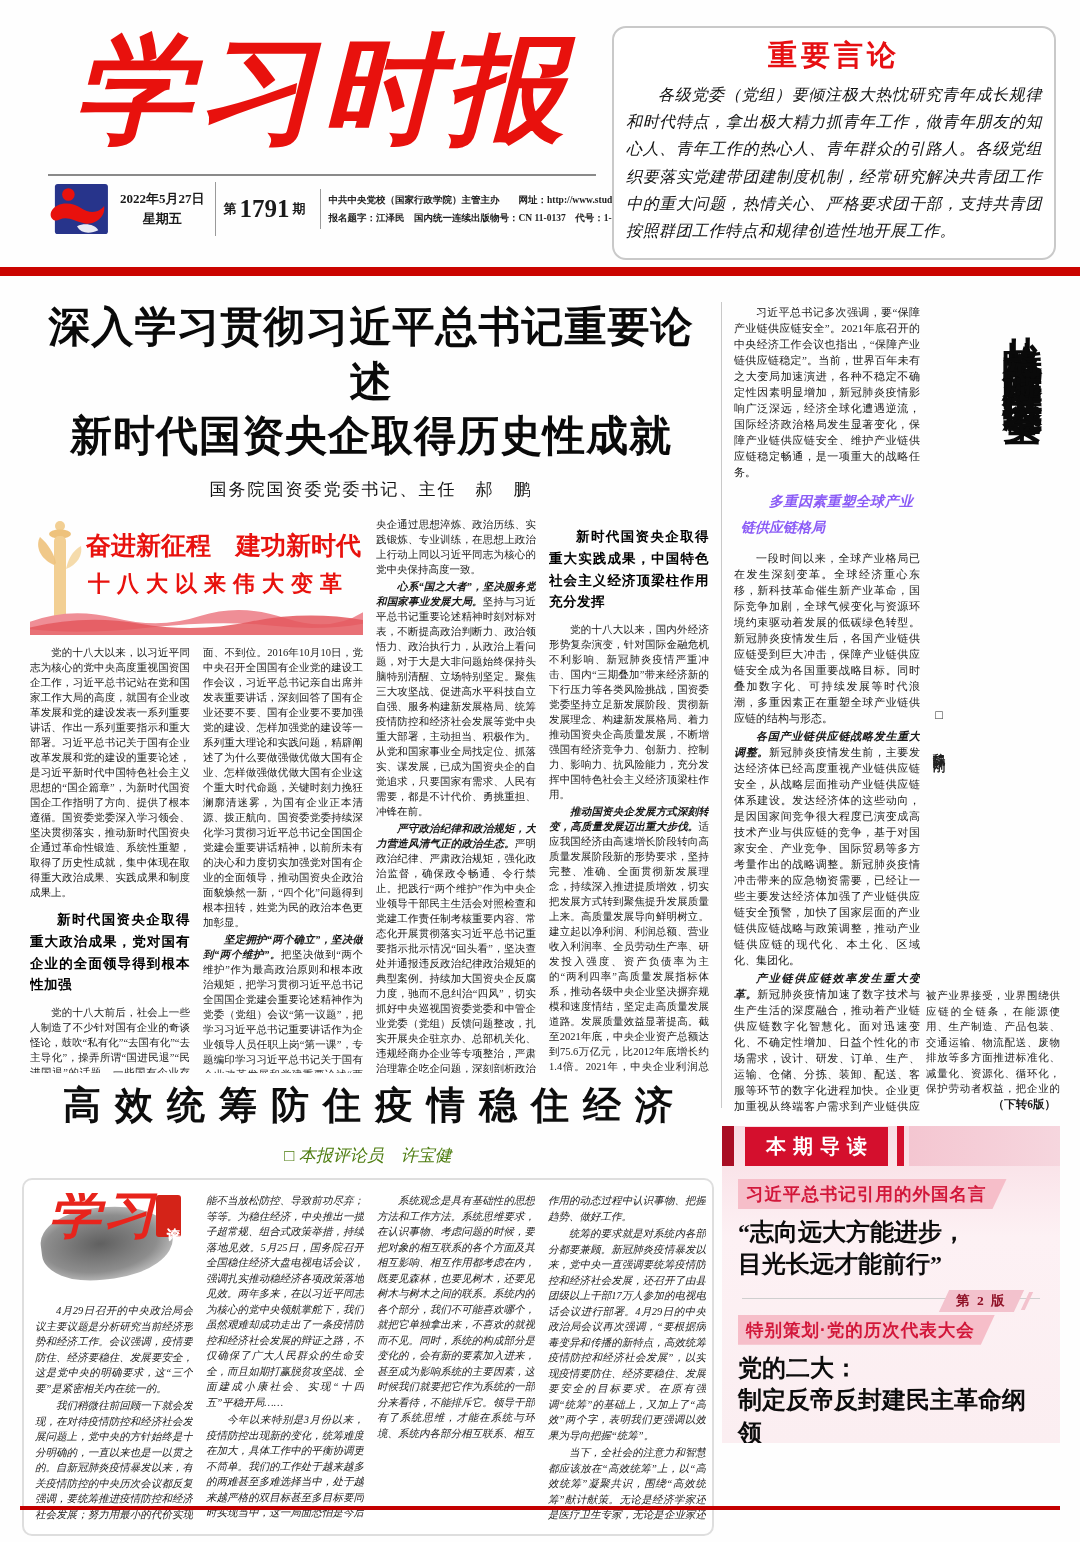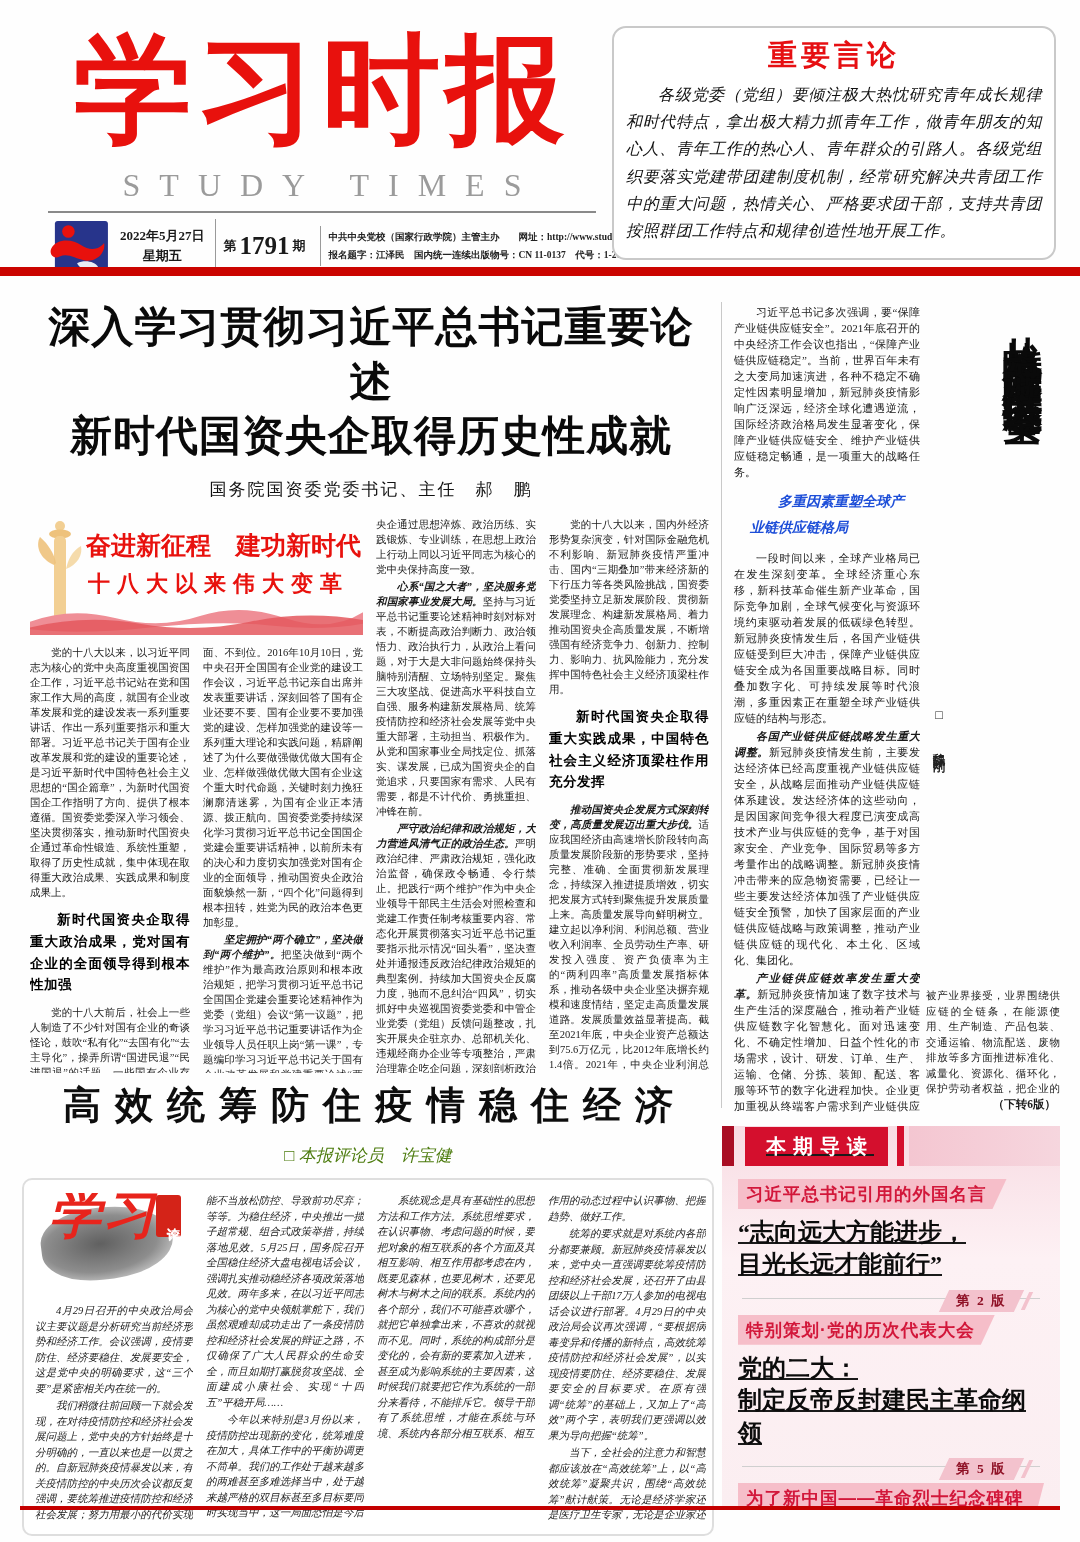--- a/index.html
+++ b/index.html
@@ -3,21 +3,21 @@
 <meta charset="utf-8">
 <style>
   * { margin:0; padding:0; box-sizing:border-box; }
   html,body { background:#ffffff; }
   .page { position:relative; width:1080px; height:1542px; margin:0 auto; background:#fefefe;
           font-family:"Liberation Serif", serif; color:#1a1a1a; overflow:hidden; }
 
   
   .masthead { position:absolute; left:48px; top:14px; width:548px; }
   .masthead-title { font-size:118px; line-height:1.3; text-align:center; color:#e8110d;
-                    font-weight:bold; letter-spacing:6px; white-space:nowrap; }
+                    font-weight:bold; font-style:italic; letter-spacing:6px; white-space:nowrap; }
   .masthead-en { text-align:center; font-size:32px; color:#9b9b9b; letter-spacing:19px;
                  text-indent:19px; margin-top:0px; font-family:"Liberation Serif", serif; }
   .masthead-rule { border-top:2px solid #8a8a8a; margin-top:7px; }
   .pub-row { display:flex; align-items:center; margin-top:6px; }
   .logo { width:62px; height:54px; flex:none; }
   .pub-date { text-align:center; font-size:13px; line-height:1.55; padding:0 10px; white-space:nowrap; font-weight:bold;}
   .pub-issue { border-left:1px solid #9a9a9a; padding:2px 8px; font-size:13px; white-space:nowrap; align-self:stretch; display:flex; align-items:center; font-weight:bold;}
   .pub-issue .no { font-size:25px; font-weight:bold; padding:0 3px; font-family:"Liberation Serif",serif; }
   .pub-info { border-left:1px solid #9a9a9a; margin-left:6px; padding:2px 0 2px 8px; font-size:9.5px;
               line-height:1.9; white-space:nowrap; font-weight:bold; color:#222; }
@@ -41,21 +41,21 @@
   .a1-cols { display:flex; gap:13px; margin-top:16px; height:556px; overflow:hidden; }
   .colpair { width:333px; flex:none; }
   .two-cols { display:flex; gap:13px; height:428px; overflow:hidden; }
   .ncol { width:160px; flex:none; font-size:10.5px; line-height:15px; text-align:justify; color:#191919; overflow:hidden; }
   .col-tall { height:556px; }
   .para { text-indent:2em; }
   .para + .para { margin-top:2px; }
   .para.cont { text-indent:0; }
   .para.col-subhead { font-family:"Liberation Sans", sans-serif; font-weight:bold; font-size:13.5px;
                       line-height:1.62; margin:9px 0; color:#000; letter-spacing:0.5px; }
-  .para.subhead2 { font-weight:bold; font-style:italic; font-size:14px; line-height:1.85; margin:9px 16px; color:#1d4ed8; }
+  .para.subhead2 { font-weight:bold; font-style:italic; font-size:14px; line-height:1.85; margin:9px 7px; color:#8b5cf6; }
   .plead { font-weight:bold; font-style:italic; }
 
   
   .banner { position:relative; width:333px; height:118px; margin-bottom:10px; overflow:hidden; }
   .banner-l1 { position:absolute; left:56px; top:12px; font-family:"Liberation Sans",sans-serif;
                font-weight:900; color:#e8110d; font-size:25px; white-space:nowrap; }
   .banner-l2 { position:absolute; left:58px; top:52px; font-weight:900; color:#e8110d;
                font-size:22px; letter-spacing:7px; white-space:nowrap; }
   .banner-waves { position:absolute; left:0; bottom:0; width:333px; height:34px; }
   .banner-pillar { position:absolute; left:0; top:0; width:58px; height:118px; }
@@ -87,22 +87,22 @@
   .stamp-blob { position:absolute; left:2px; top:14px; width:132px; height:72px;
                 background:radial-gradient(ellipse at 45% 50%, #606060 0%, #8d8d8d 55%, rgba(160,160,160,0.08) 100%);
                 border-radius:48% 60% 55% 50%; transform:rotate(-7deg); }
   .stamp-main { position:absolute; left:10px; top:14px; font-size:52px; font-weight:bold; 
                 color:#e8241c; letter-spacing:2px; }
   .stamp-seal { position:absolute; right:8px; top:2px; width:25px; height:42px; background:#d42318; color:#fff;
                 font-size:13px; text-align:center; writing-mode:vertical-rl; text-orientation:upright;
                 border-radius:3px; padding-top:4px; font-style:normal; font-weight:bold; }
 
   
-  .digest { position:absolute; left:722px; top:1126px; width:338px; height:380px; overflow:hidden;
-            background:linear-gradient(180deg,#f8dce3 0%,#fdf1f4 35%,#fbeef1 100%);text-decoration:underline; }
+  .digest { position:absolute; left:722px; top:1126px; width:338px; height:317px; overflow:hidden;
+            background:linear-gradient(180deg,#f8dce3 0%,#fdf1f4 35%,#fbeef1 100%); }
   .digest-head { display:flex; align-items:center; height:40px; }
   .dbar1 { width:12px; height:40px; background:#a90e24; flex:none; }
   .digest-label { margin-left:11px; background:#d40f2d; color:#fff; font-family:"Liberation Sans",sans-serif;
                   font-weight:bold; font-size:20px; letter-spacing:7px; padding:6px 14px 6px 21px; flex:none; }
   .dbar2 { width:7px; height:40px; background:#d40f2d; margin-left:9px; flex:none; }
   .dband { flex:1; height:40px; background:linear-gradient(90deg,#f4c6d1,#f6d6de); margin-left:5px; }
   .digest-items { padding:13px 16px 0; }
   .ditem { margin-bottom:4px; }
   .dkicker { display:inline-block; background:#f6bec9; color:#d2173a; font-weight:bold; font-size:17.5px;
              letter-spacing:1px; padding:3px 20px 3px 8px; font-family:"Liberation Sans",sans-serif;
@@ -114,21 +114,20 @@
   .dpage > span { display:inline-block; transform:skewX(25deg); letter-spacing:2px; }
   .dpage::after { content:""; position:absolute; right:-10px; top:2px; bottom:2px; width:4px; background:#f3c2cd; }
 </style>
 </head>
 <body>
 
 <div class="page">
 
   <header class="masthead">
     <div class="masthead-title">学习时报</div>
-    <div class="masthead-en">STUDY TIMES</div>
     <div class="masthead-rule"></div>
     <div class="pub-row">
       <span class="logo">
         <svg viewBox="0 0 64 56" width="62" height="54">
           <rect x="7" y="2" width="55" height="52" rx="3" fill="#27348b"></rect>
           <circle cx="21" cy="13" r="6.5" fill="#e8110d"></circle>
           <path d="M3 31 C 9 19, 26 21, 34 27 C 44 34, 54 31, 58 25 C 60 35, 50 45, 38 43 C 28 41, 20 35, 12 39 C 6 42, 1 37, 3 31 Z" fill="#e8110d"></path>
           <path d="M30 46 C 38 42, 48 44, 52 50 C 44 54, 34 54, 30 46 Z" fill="#ffffff" opacity="0.9"></path>
         </svg>
       </span>
@@ -193,22 +192,22 @@
               <p class="para"><strong class="plead">坚定拥护“两个确立”，坚决做到“两个维护”。</strong>把坚决做到“两个维护”作为最高政治原则和根本政治规矩，把学习贯彻习近平总书记全国国企党建会重要论述精神作为党委（党组）会议“第一议题”，把学习习近平总书记重要讲话作为企业领导人员任职上岗“第一课”，专题编印学习习近平总书记关于国有企业改革发展和党建重要论述“两个摘编”“一个读本”，推动习近平新时代中国特色社会主义思想大学习大普及大落实。国资</p>
             </div>
         </div>
       </div>
       <div class="ncol col-tall">
           <p class="para cont">央企通过思想淬炼、政治历练、实践锻炼、专业训练，在思想上政治上行动上同以习近平同志为核心的党中央保持高度一致。</p>
           <p class="para"><strong class="plead">心系“国之大者”，坚决服务党和国家事业发展大局。</strong>坚持与习近平总书记重要论述精神时刻对标对表，不断提高政治判断力、政治领悟力、政治执行力，从政治上看问题，对于大是大非问题始终保持头脑特别清醒、立场特别坚定。聚焦三大攻坚战、促进高水平科技自立自强、服务构建新发展格局、统筹疫情防控和经济社会发展等党中央重大部署，主动担当、积极作为。从党和国家事业全局找定位、抓落实、谋发展，已成为国资央企的自觉追求，只要国家有需求、人民有需要，都是不计代价、勇挑重担、冲锋在前。</p>
           <p class="para"><strong class="plead">严守政治纪律和政治规矩，大力营造风清气正的政治生态。</strong>严明政治纪律、严肃政治规矩，强化政治监督，确保政令畅通、令行禁止。把践行“两个维护”作为中央企业领导干部民主生活会对照检查和党建工作责任制考核重要内容、常态化开展贯彻落实习近平总书记重要指示批示情况“回头看”，坚决查处并通报违反政治纪律政治规矩的典型案例。持续加大国资央企反腐力度，驰而不息纠治“四风”，切实抓好中央巡视国资委党委和中管企业党委（党组）反馈问题整改，扎实开展央企驻京办、总部机关化、违规经商办企业等专项整治，严肃治理靠企吃企问题，深刻剖析政治问题与经济问题交织的典型案件，以案示警、以案促改，匡正纲纪，国资央企反腐败斗争取得压倒性胜利并巩固发展。</p>
         </div>
       <div class="ncol col-tall">
+          <p class="para col-subhead">新时代国资央企取得重大实践成果，中国特色社会主义经济顶梁柱作用充分发挥</p>
           <p class="para">党的十八大以来，国内外经济形势复杂演变，针对国际金融危机不利影响、新冠肺炎疫情严重冲击、国内“三期叠加”带来经济新的下行压力等各类风险挑战，国资委党委坚持立足新发展阶段、贯彻新发展理念、构建新发展格局、着力推动国资央企高质量发展，不断增强国有经济竞争力、创新力、控制力、影响力、抗风险能力，充分发挥中国特色社会主义经济顶梁柱作用。</p>
-          <p class="para col-subhead">新时代国资央企取得重大实践成果，中国特色社会主义经济顶梁柱作用充分发挥</p>
           <p class="para"><strong class="plead">推动国资央企发展方式深刻转变，高质量发展迈出重大步伐。</strong>适应我国经济由高速增长阶段转向高质量发展阶段新的形势要求，坚持完整、准确、全面贯彻新发展理念，持续深入推进提质增效，切实把发展方式转到聚焦提升发展质量上来。高质量发展导向鲜明树立。建立起以净利润、利润总额、营业收入利润率、全员劳动生产率、研发投入强度、资产负债率为主的“两利四率”高质量发展指标体系，推动各级中央企业坚决摒弃规模和速度情结，坚定走高质量发展道路。发展质量效益显著提高。截至2021年底，中央企业资产总额达到75.6万亿元，比2012年底增长约1.4倍。2021年，中央企业利润总额为2.4万亿元，净利润为1.8万亿元，均比2012年增长近1倍；</p>
         </div>
     </div>
   </section>
 
   <div class="v-div"></div>
 
   <section>
     <div class="a2col1">
         <p class="para">习近平总书记多次强调，要“保障产业链供应链安全”。2021年底召开的中央经济工作会议也指出，“保障产业链供应链稳定”。当前，世界百年未有之大变局加速演进，各种不稳定不确定性因素明显增加，新冠肺炎疫情影响广泛深远，经济全球化遭遇逆流，国际经济政治格局发生显著变化，保障产业链供应链安全、维护产业链供应链稳定畅通，是一项重大的战略任务。</p>

